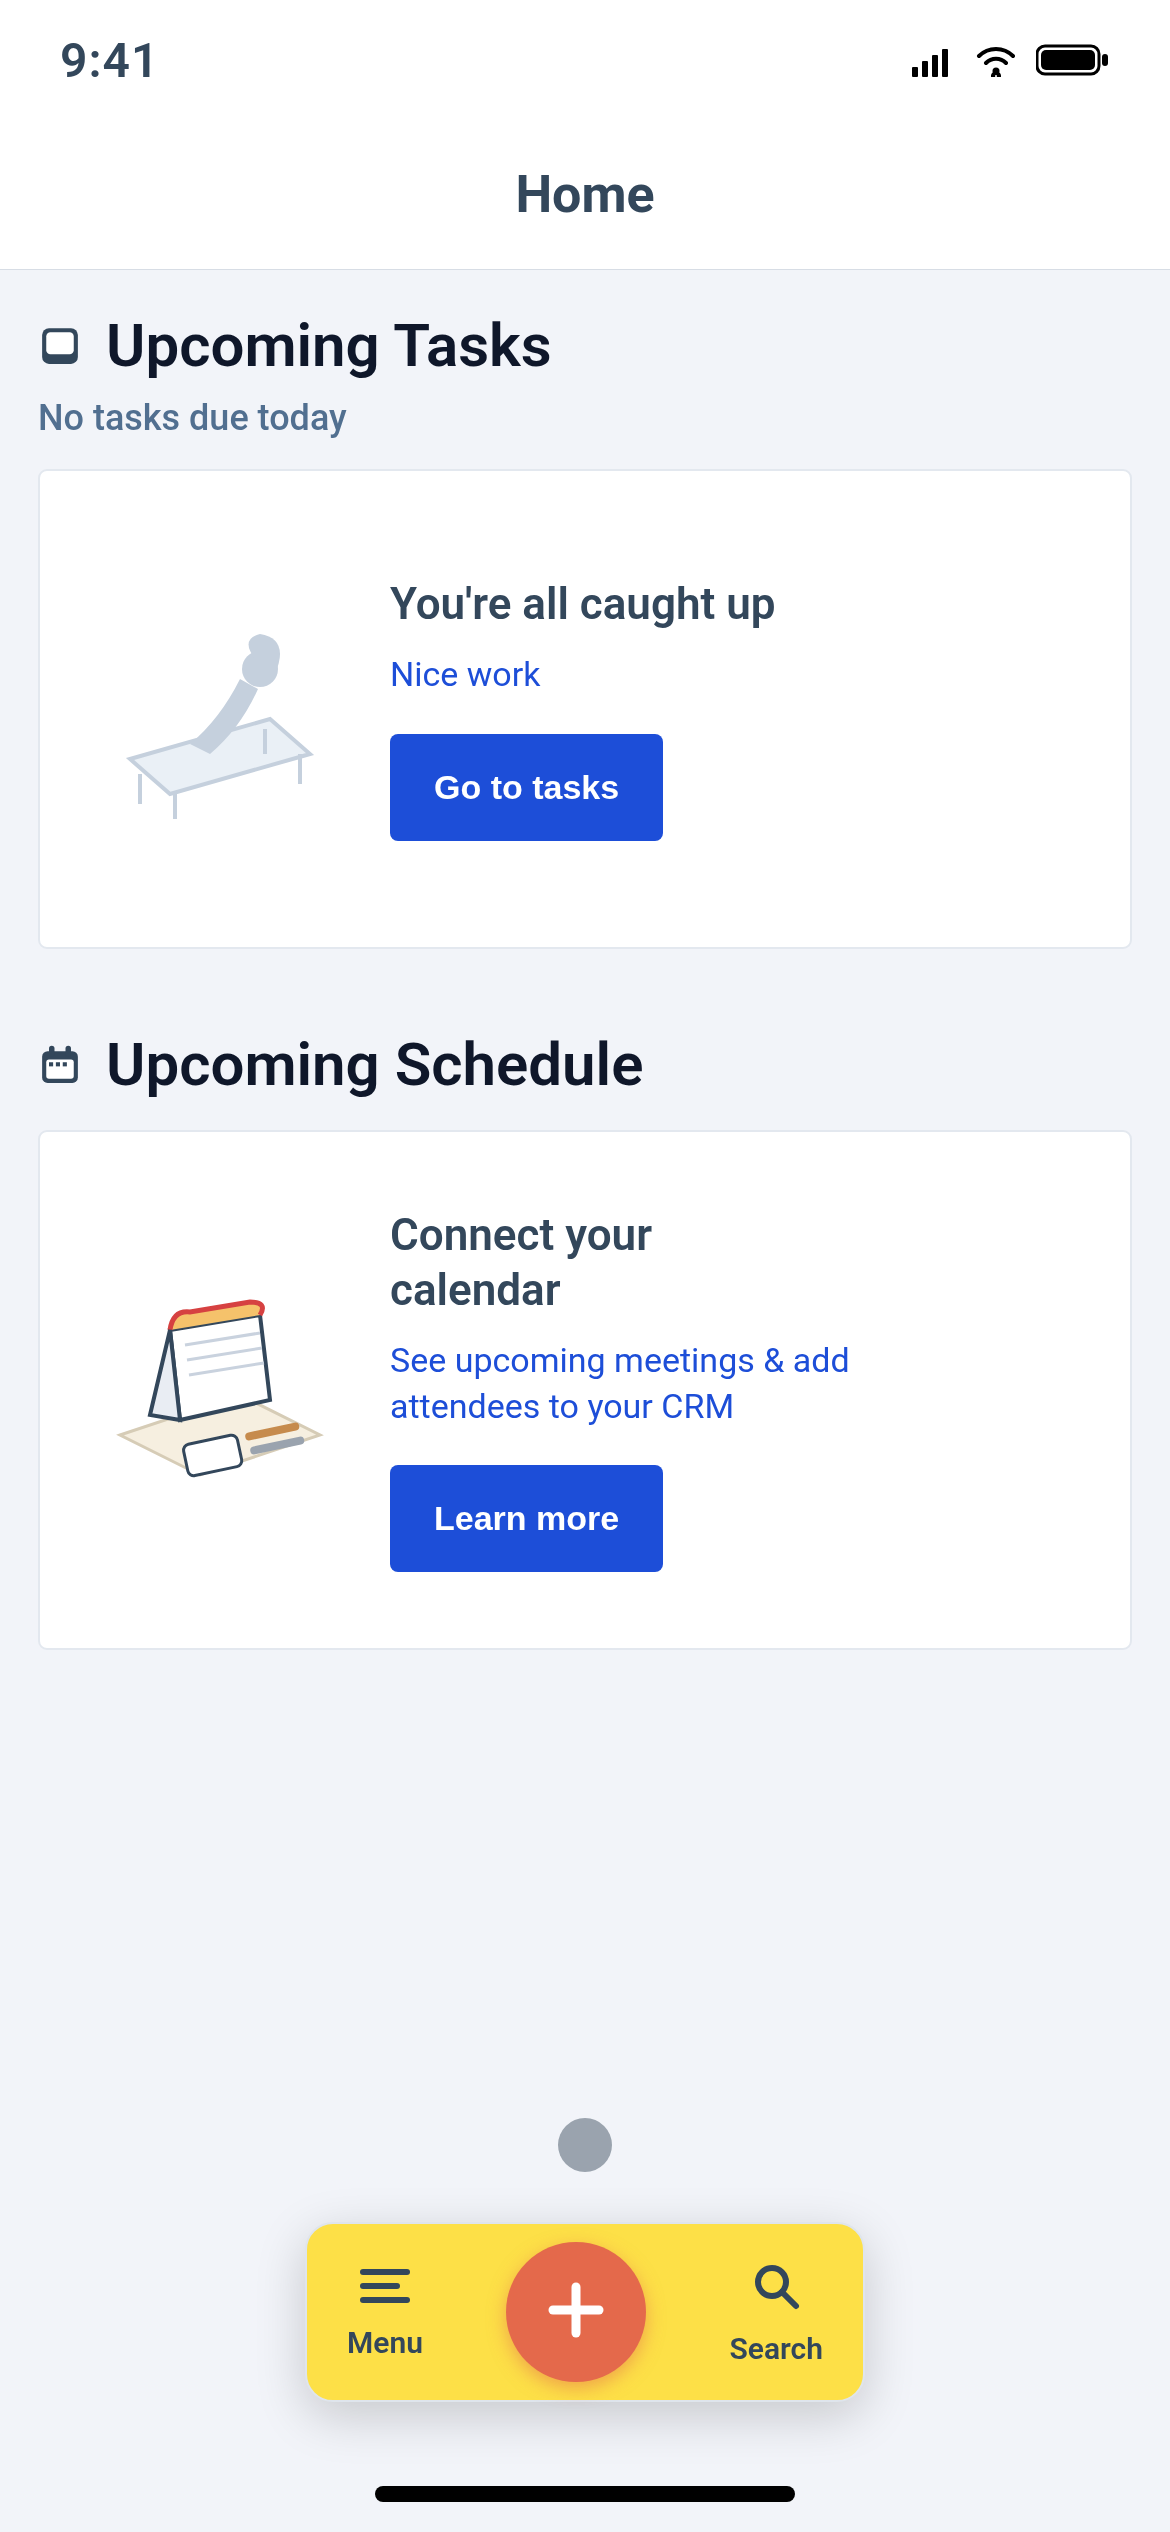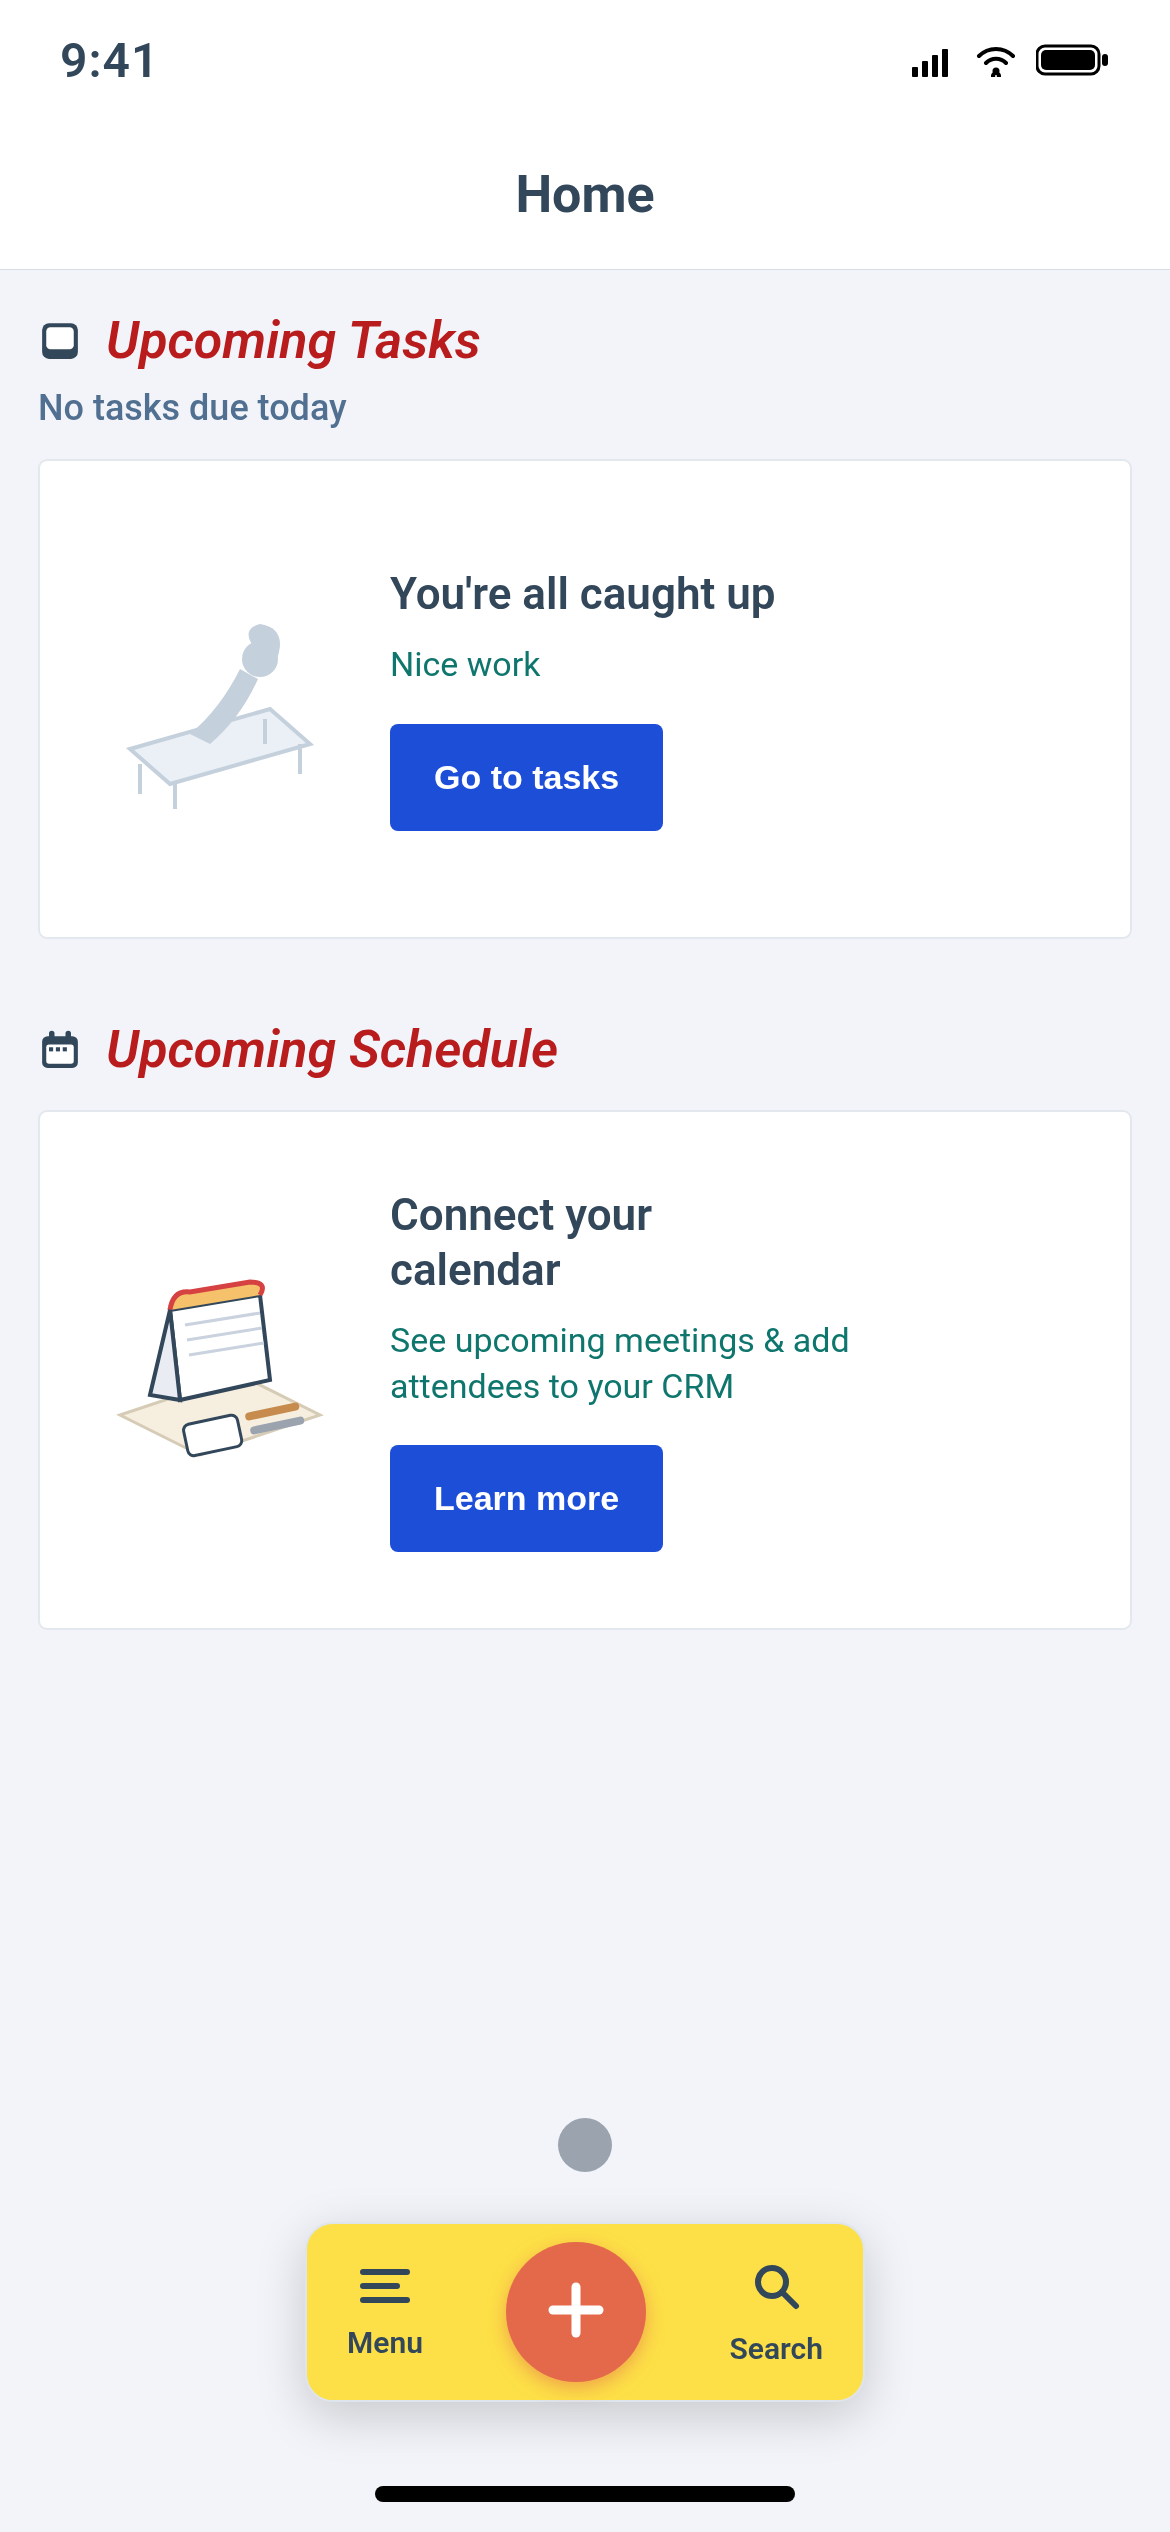--- a/index.html
+++ b/index.html
@@ -8,29 +8,29 @@
   .status-bar { position: absolute; top: 0; left: 0; right: 0; height: 120px; display: flex; align-items: center; justify-content: space-between; padding: 0 60px; font-weight: 600; font-size: 48px; background: #fff; gap: 16px; }
   .status-time { letter-spacing: 1px; }
   .status-icons { display: flex; align-items: center; gap: 18px; }
   
   .header { position: absolute; top: 120px; left: 0; right: 0; height: 150px; background: #fff; display: flex; align-items: center; justify-content: center; border-bottom: 1px solid #d7dde5; }
   .header-title { font-size: 52px; font-weight: 700; color: #33475b; }
   
   .content { position: absolute; top: 270px; left: 0; right: 0; bottom: 0; padding: 40px 38px 400px 38px; }
   .section-hdr { display: flex; align-items: center; gap: 24px; }
   .section-icon { width: 44px; height: 44px; flex: 0 0 auto; color: #33475b; }
-  .section-title { font-size: 52px; font-weight: 600; color: #b91c1c; font-style: italic; }
+  .section-title { font-size: 60px; font-weight: 600; color: #0f172a; }
   .section-sub { font-size: 36px; color: #516f90; margin-top: 16px; font-weight: 500; }
   .card { background: #fff; border: 2px solid #e3e8ef; border-radius: 9px; padding: 70px 50px; display: flex; align-items: center; gap: 40px; }
   .card.tasks { margin-top: 30px; margin-bottom: 80px; min-height: 480px; }
   .card.schedule { margin-top: 30px; min-height: 520px; }
   .illus { width: 260px; height: 260px; flex: 0 0 auto; display: flex; align-items: center; justify-content: center; }
   .card-body { flex: 1; }
   .card-title { font-size: 44px; font-weight: 600; color: #33475b; line-height: 1.25; }
-  .card-sub { font-size: 34px; color: #0f766e; margin-top: 20px; line-height: 1.35; }
+  .card-sub { font-size: 34px; color: #1d4ed8; margin-top: 20px; line-height: 1.35; }
   .btn { display: inline-block; margin-top: 36px; background: #1d4ed8; color: #fff; font-size: 34px; font-weight: 600; padding: 34px 44px; border-radius: 8px; border: none; cursor: pointer; }
   
   .fab-bar { position: absolute; left: 50%; transform: translateX(-50%); bottom: 130px; width: 560px; height: 180px; background: #fde047; border: 2px solid #dfe5ec; border-radius: 28px; box-shadow: 0 14px 50px rgba(0,0,0,0.18); display: flex; align-items: center; justify-content: space-between; padding: 0 40px; text-align: right; }
   .fab-item { display: flex; flex-direction: column; align-items: center; gap: 10px; font-size: 30px; font-weight: 600; color: #33475b; cursor: pointer; }
   .fab-add { width: 140px; height: 140px; border-radius: 70px; background: #e4694b; display: flex; align-items: center; justify-content: center; cursor: pointer; box-shadow: 0 6px 18px rgba(228,105,75,0.5); }
   
   .spotlight-dot { position: absolute; left: 50%; transform: translateX(-50%); bottom: 360px; width: 54px; height: 54px; border-radius: 27px; background: #9aa3ae; }
   
   .home-indicator { position: absolute; left: 50%; transform: translateX(-50%); bottom: 30px; width: 420px; height: 16px; border-radius: 8px; background: #000; }
 </style>

